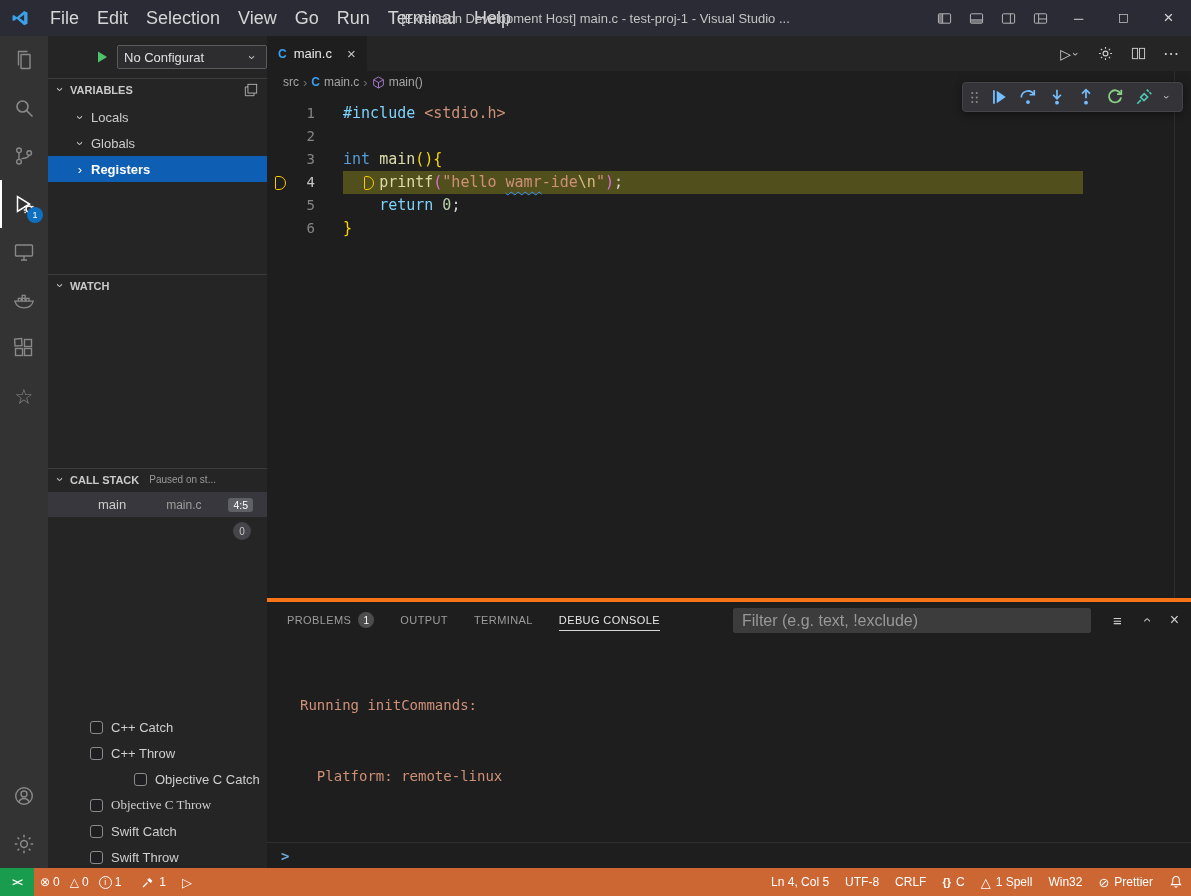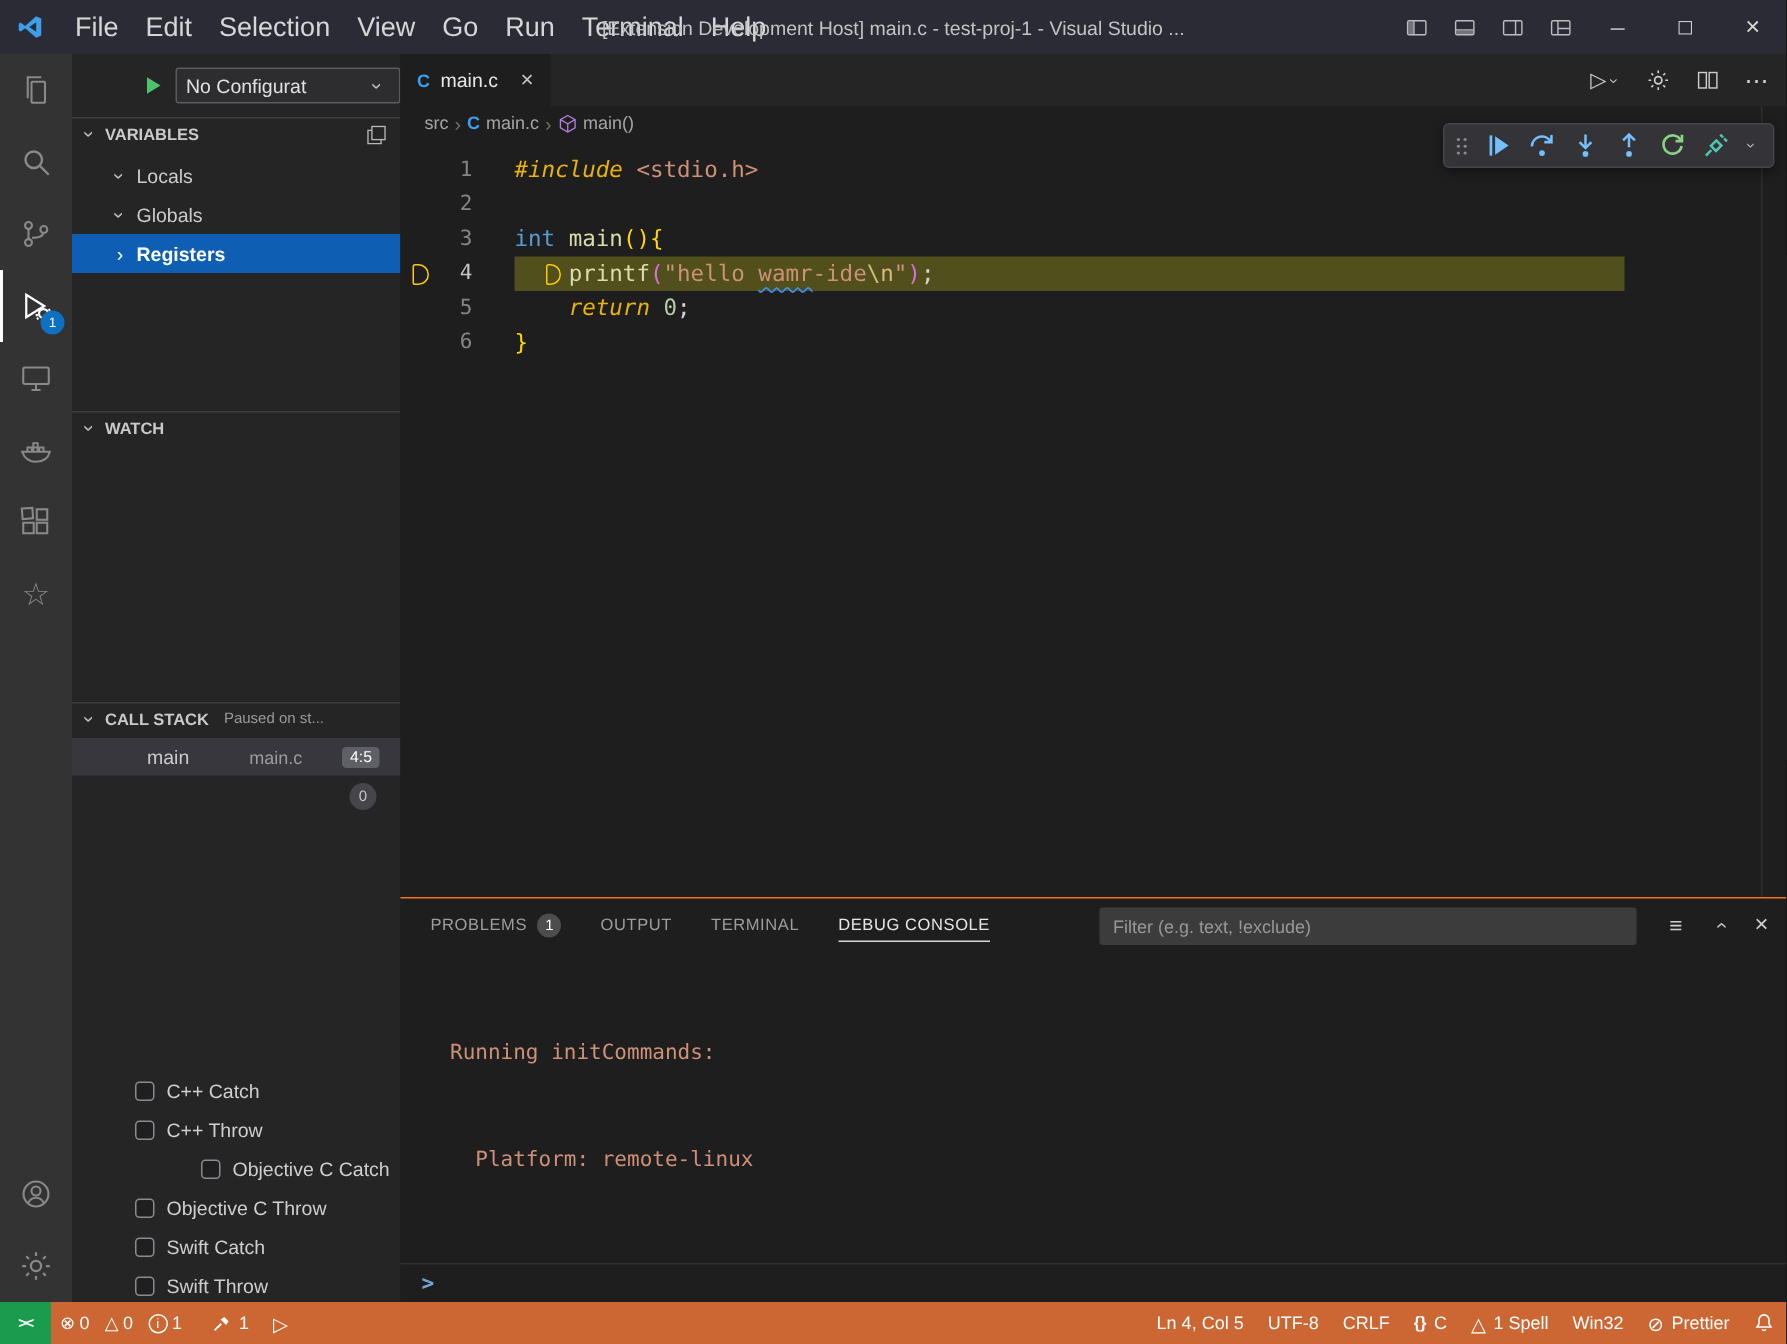--- a/index.html
+++ b/index.html
@@ -63,43 +63,43 @@
   .ea-ellipsis { font-size:16px; }
   .crumbs { position:absolute; left:0; top:35px; right:0; height:22px; display:flex; align-items:center; padding-left:16px; gap:4px; font-size:12px; color:#a6a6a6; background:#1e1e1e; }
   .crumb-sep { color:#6f6f6f; font-size:13px; }
   .code { position:absolute; left:0; top:57px; right:0; bottom:0; padding-top:9px; font-family:"DejaVu Sans Mono","Liberation Mono",monospace; font-size:15px; }
   .cl { display:flex; height:23px; line-height:23px; position:relative; }
   .glyph { width:24px; flex:none; position:relative; }
   .ln { width:24px; flex:none; text-align:right; color:#858585; font-size:14px; }
   .cl.current .ln { color:#c6c6c6; }
   .ct { margin-left:28px; white-space:pre; position:relative; color:#d4d4d4; }
   .cl.current .ct { background:#514f1c; width:740px; }
-  .tk-ctl { color:#eab308;font-style:italic; } .tk-type { color:#569cd6; } .tk-fn { color:#dcdcaa; }
+  .tk-ctl { color:#7dd3fc; } .tk-type { color:#569cd6; } .tk-fn { color:#dcdcaa; }
   .tk-str { color:#ce9178; } .tk-esc { color:#d7ba7d; } .tk-num { color:#b5cea8; }
   .tk-b1 { color:#ffd700; } .tk-b2 { color:#da70d6; } .tk-pl { color:#d4d4d4; }
   .squiggle { text-decoration-line:underline; text-decoration-style:wavy; text-decoration-color:#3794ff; text-decoration-thickness:1px; text-underline-offset:4px; }
   .gutter-bp { position:absolute; left:8px; top:5px; width:11px; height:14px; border:1.5px solid #ffcc00; border-radius:2px 8px 8px 2px; }
   .inline-bp { position:absolute; left:21px; top:5px; width:10px; height:14px; border:1.5px solid #ffcc00; border-radius:2px 8px 8px 2px; }
   .ov-line { position:absolute; right:16px; top:35px; bottom:0; width:1px; background:#2e2e2e; }
 
   
   .dbg-toolbar { position:absolute; left:695px; top:46px; height:30px; background:#333338; border:1px solid #454549; border-radius:4px; box-shadow:0 2px 8px rgba(0,0,0,.45); display:flex; align-items:center; padding:0 7px; gap:11px; z-index:5; }
   .dbg-grip { color:#8a8a8a; }
   .dbg-btn { display:flex; align-items:center; }
   .dbg-chev { color:#bdbdbd; font-size:11px; margin-left:-5px; }
 
   
-  .panel { position:absolute; left:267px; top:598px; right:0; bottom:28px; background:#1e1e1e; border-top:1px solid #f97316; }
+  .panel { position:absolute; left:267px; top:598px; right:0; bottom:28px; background:#1e1e1e; border-top:4px solid #f97316; }
   .panel-head { position:absolute; left:0; top:0; right:0; height:36px; display:flex; align-items:center; padding-left:20px; gap:26px; }
   .ptab { font-size:11px; letter-spacing:.4px; color:#9d9d9d; display:flex; align-items:center; gap:7px; height:100%; }
   .ptab .plbl { padding:4px 0; border-bottom:1.5px solid transparent; }
   .ptab.active { color:#e7e7e7; }
   .ptab.active .plbl { border-bottom-color:#d7d7d7; }
   .pbadge { min-width:16px; height:16px; border-radius:50%; background:#4d4d4d; color:#fff; font-size:10px; display:flex; align-items:center; justify-content:center; letter-spacing:0; }
-  .filter-input { position:absolute; left:466px; top:6px; width:358px; height:25px; background:#3c3c3c; border:1px solid #3c3c3c; border-radius:2px; color:#cccccc; font-size:12px; padding:0 8px; outline:none; font-family:inherit; }
+  .filter-input { position:absolute; left:466px; top:6px; width:358px; height:25px; background:#3c3c3c; border:1px solid #3c3c3c; border-radius:2px; color:#cccccc; font-size:16px; padding:0 8px; outline:none; font-family:inherit; }
   .filter-input::placeholder { color:#989898; }
   .panel-actions { position:absolute; right:12px; top:0; height:36px; display:flex; align-items:center; gap:16px; color:#d0d0d0; }
   .pa-filterlines { font-size:15px; }
   .pa-chev { font-size:14px; }
   .pa-close { font-size:16px; }
   .console { position:absolute; left:0; top:36px; right:0; bottom:26px; padding:9px 0 0 33px; font-family:"DejaVu Sans Mono","Liberation Mono",monospace; font-size:14px; line-height:23.5px; color:#ce9178; white-space:pre; overflow:hidden; }
   .console-input { position:absolute; left:0; right:0; bottom:0; height:26px; border-top:1px solid #2f2f2f; display:flex; align-items:center; padding-left:14px; color:#6fa8dc; font-family:"DejaVu Sans Mono",monospace; font-size:14px; font-weight:bold; }
 
   
   .statusbar { position:absolute; left:0; right:0; bottom:0; height:28px; background:#cc6633; display:flex; align-items:center; color:#ffffff; font-size:12px; }
@@ -296,21 +296,21 @@
       <span>C++ Catch</span>
     </div>
     <div class="bp-row" style="top:704px;">
       <span class="bp-check"></span>
       <span>C++ Throw</span>
     </div>
     <div class="bp-row" style="top:730px;margin-left:44px;">
       <span class="bp-check"></span>
       <span>Objective C Catch</span>
     </div>
-    <div class="bp-row" style="top:756px;">
+    <div class="bp-row" style="top:756px;font-family:Liberation Serif, serif;">
       <span class="bp-check"></span>
       <span>Objective C Throw</span>
     </div>
     <div class="bp-row" style="top:782px;">
       <span class="bp-check"></span>
       <span>Swift Catch</span>
     </div>
     <div class="bp-row" style="top:808px;">
       <span class="bp-check"></span>
       <span>Swift Throw</span>

